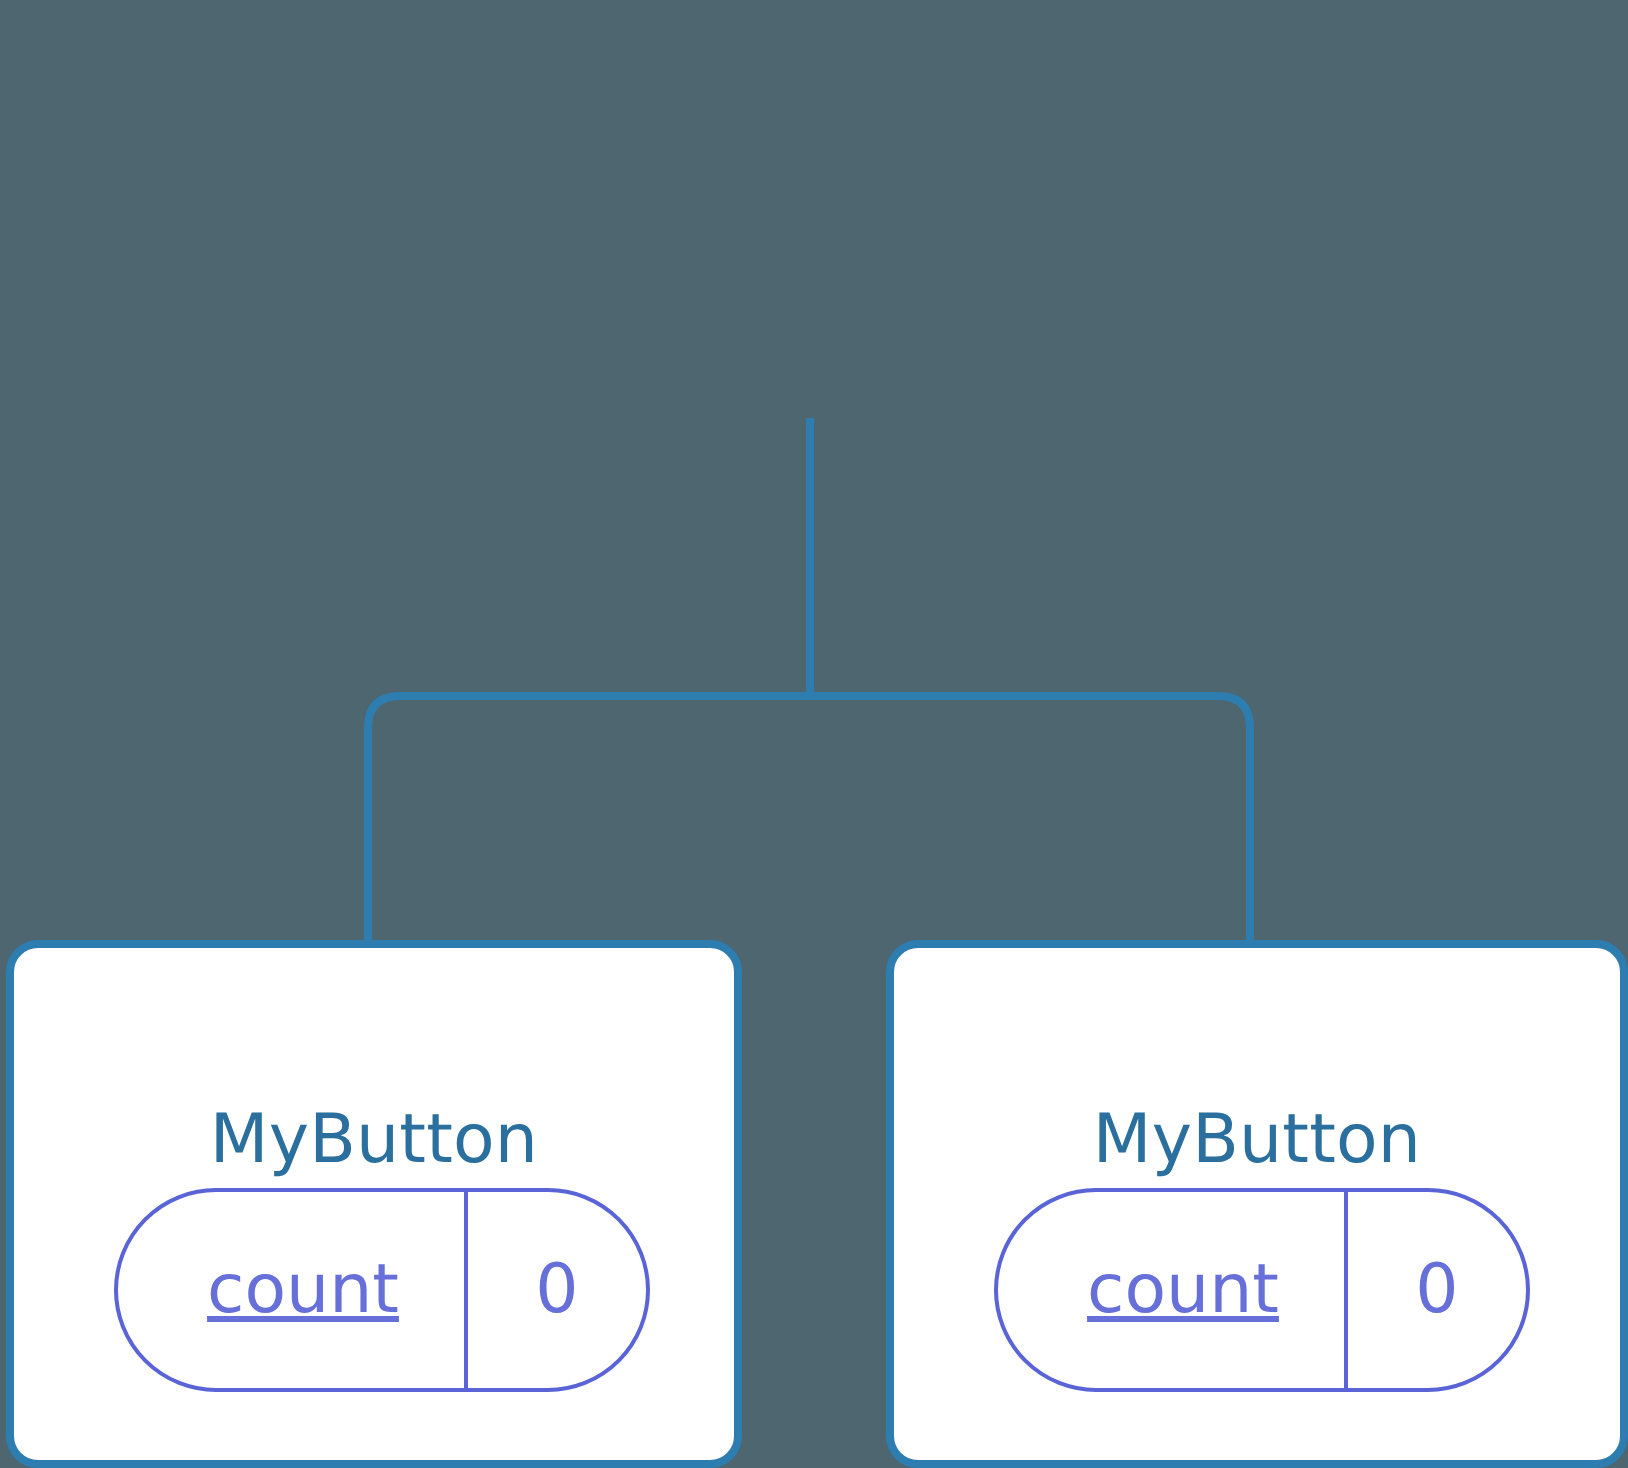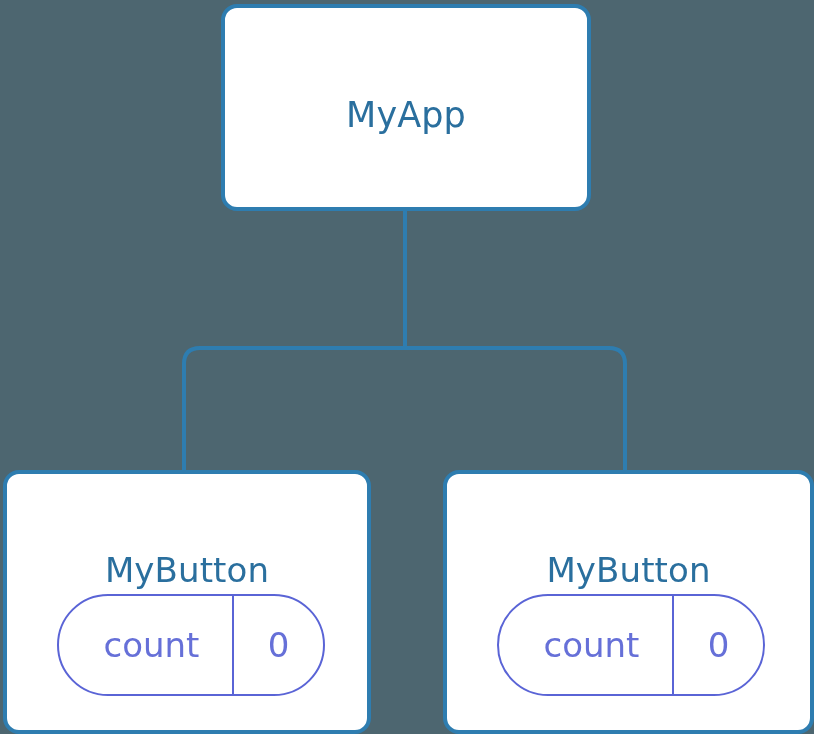--- a/index.html
+++ b/index.html
@@ -106,20 +106,21 @@
     justify-content: center;
     color: #6670d8;
     font-size: 34px;
     font-weight: 400;
     box-sizing: border-box;
     white-space: nowrap;
   }
   .pill-key {
     flex: 0 0 173px;
     padding-left: 12px;
+    text-decoration: underline;
   }
   .pill-divider {
     flex: 0 0 2px;
     background: #5a64d6;
     align-self: stretch;
   }
   .pill-val {
     flex: 1 1 auto;
   }
 </style>
@@ -129,23 +130,20 @@
 <div id="stage">
 
   <svg id="edges" viewBox="0 0 814 734" width="814" height="734" aria-hidden="true">
 
     <path d="M 405 209 L 405 348" fill="none" stroke="#2e7db0" stroke-width="4" stroke-linecap="butt"></path>
 
     <path d="M 405 348 L 200 348 Q 184 348 184 364 L 184 472" fill="none" stroke="#2e7db0" stroke-width="4" stroke-linecap="butt" stroke-linejoin="round"></path>
     <path d="M 405 348 L 609 348 Q 625 348 625 364 L 625 472" fill="none" stroke="#2e7db0" stroke-width="4" stroke-linecap="butt" stroke-linejoin="round"></path>
   </svg>
 
-  <div class="node" id="node-root">
-    <div class="node-title">MyApp</div>
-  </div>
 
   <div class="node child" id="node-child-0">
     <div class="node-title">MyButton</div>
     <div class="pill">
       <div class="pill-key">count</div>
       <div class="pill-divider"></div>
       <div class="pill-val">0</div>
     </div>
   </div>
 

